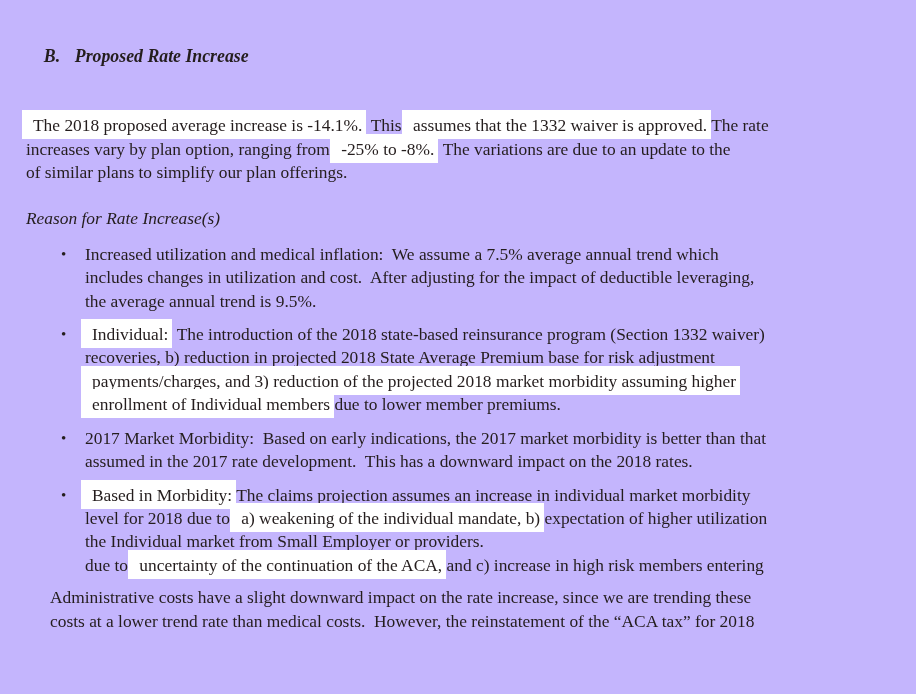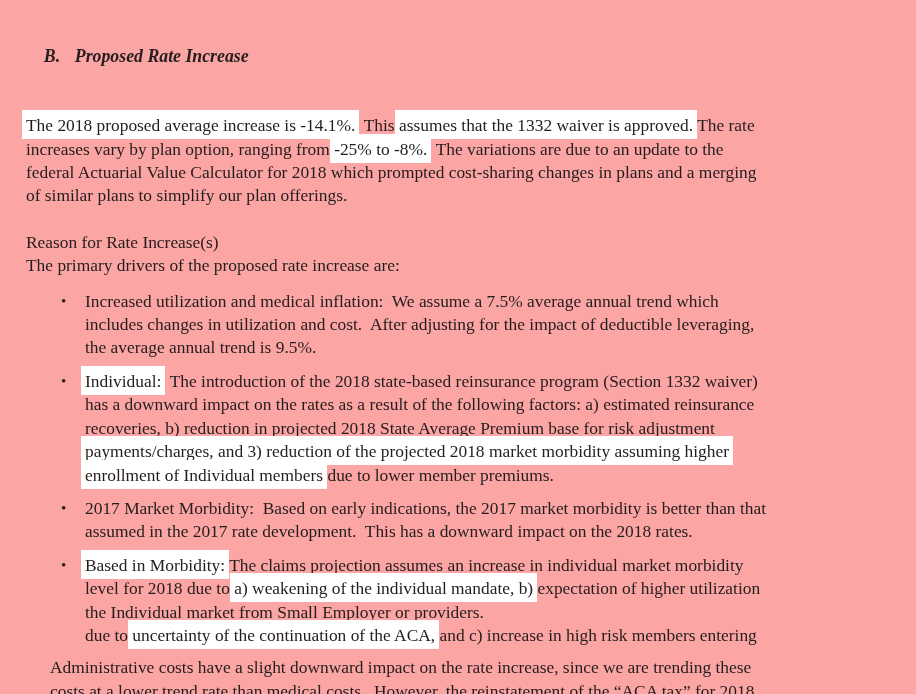--- a/index.html
+++ b/index.html
@@ -1,86 +1,83 @@
 <!DOCTYPE html>
 <html><head>
 <meta charset="utf-8">
 <style>
   html, body { margin: 0; padding: 0; }
   .page {
     position: relative;
     width: 916px;
     height: 694px;
-    background: #fca5a5;
+    background: #c4b5fd;
     overflow: hidden;
     font-family: "Liberation Serif", "DejaVu Serif", serif;
     color: #241d1d;
     font-size: 17.4px;
     line-height: 23.4px;
   }
   .heading {
     margin: 22px 0 0 26px;
     font-weight: 700;
     font-style: italic;
     font-size: 17.8px;
     white-space: pre;
   }
   .heading .h-label { display: inline-block; width: 31px; }
   .intro { margin: 22px 0 0 26px; }
-  .reason-heading { margin: 23px 15px 0 26px; white-space: pre; }
+  .reason-heading { margin: 23px 15px 0 26px; font-style: italic; white-space: pre; }
   .reason-lead { margin: 0 0 0 26px; white-space: pre; }
   .bullets { margin: 12px 0 0 26px; }
   .bullet-item { position: relative; padding-left: 59px; }
   .bullet-item + .bullet-item { margin-top: 10px; }
   .bullet-dot {
     position: absolute;
     left: 35px;
     top: 0;
     font-size: 15px;
   }
   .closing { margin: 9px 0 0 50px; }
   .line { white-space: pre; }
   .line [data-hl="true"] {
     background: #ffffff;
-    padding: 5px 4px 4px 4px;
+    padding: 5px 4px 4px 11px;
     margin: 0 -4px;
   }
 </style>
 </head>
 <body>
 
 <div class="page">
 
   <div class="heading">
     <span class="h-label">B.</span><span>Proposed Rate Increase</span>
   </div>
 
   <div class="intro">
     <div class="line"><span data-hl="true">The 2018 proposed average increase is -14.1%.</span><span data-hl="false">  This </span><span data-hl="true">assumes that the 1332 waiver is approved.</span><span data-hl="false"> The rate</span></div>
     <div class="line"><span data-hl="false">increases vary by plan option, ranging from </span><span data-hl="true">-25% to -8%.</span><span data-hl="false">  The variations are due to an update to the</span></div>
-    <div class="line"><span data-hl="false">federal Actuarial Value Calculator for 2018 which prompted cost-sharing changes in plans and a merging</span></div>
     <div class="line"><span data-hl="false">of similar plans to simplify our plan offerings.</span></div>
   </div>
 
   <div class="reason-heading">Reason for Rate Increase(s)</div>
-  <div class="reason-lead">The primary drivers of the proposed rate increase are:</div>
 
   <div class="bullets">
 
     <div class="bullet-item">
       <span class="bullet-dot">•</span>
       <div class="line"><span data-hl="false">Increased utilization and medical inflation:  We assume a 7.5% average annual trend which</span></div>
       <div class="line"><span data-hl="false">includes changes in utilization and cost.  After adjusting for the impact of deductible leveraging,</span></div>
       <div class="line"><span data-hl="false">the average annual trend is 9.5%.</span></div>
     </div>
 
     <div class="bullet-item">
       <span class="bullet-dot">•</span>
       <div class="line"><span data-hl="true">Individual:</span><span data-hl="false">  The introduction of the 2018 state-based reinsurance program (Section 1332 waiver)</span></div>
-      <div class="line"><span data-hl="false">has a downward impact on the rates as a result of the following factors: a) estimated reinsurance</span></div>
       <div class="line"><span data-hl="false">recoveries, b) reduction in projected 2018 State Average Premium base for risk adjustment</span></div>
       <div class="line"><span data-hl="true">payments/charges, and 3) reduction of the projected 2018 market morbidity assuming higher</span></div>
       <div class="line"><span data-hl="true">enrollment of Individual members</span><span data-hl="false"> due to lower member premiums.</span></div>
     </div>
 
     <div class="bullet-item">
       <span class="bullet-dot">•</span>
       <div class="line"><span data-hl="false">2017 Market Morbidity:  Based on early indications, the 2017 market morbidity is better than that</span></div>
       <div class="line"><span data-hl="false">assumed in the 2017 rate development.  This has a downward impact on the 2018 rates.</span></div>
     </div>

